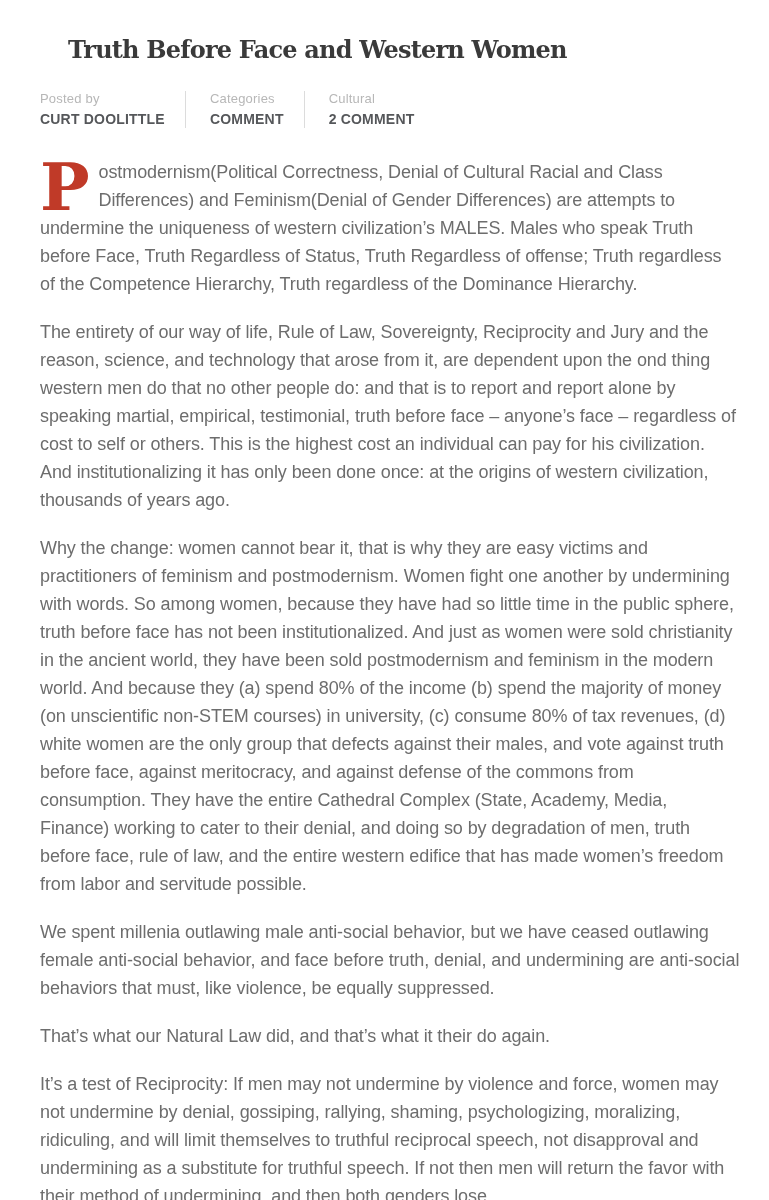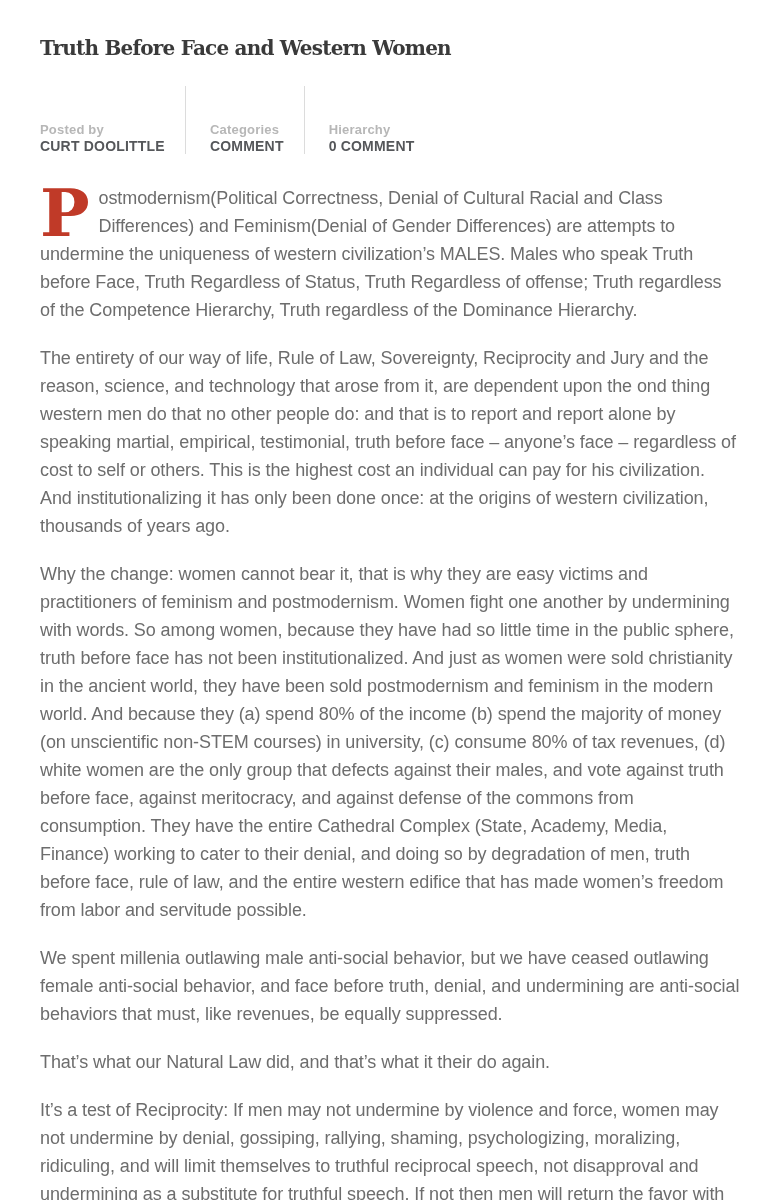--- a/index.html
+++ b/index.html
@@ -18,25 +18,26 @@
     font-family:"Liberation Sans",sans-serif;
     overflow-x:hidden;
   }
   .page{
     padding:36px 29px 20px 40px;
     width:769px;
   }
   .post-title{
     font-family:"DejaVu Serif","Liberation Serif",serif;
     font-weight:700;
-    font-size:20px;
+    font-size:24px;
     letter-spacing:-0.8px;
     color:var(--title-color);
     line-height:1.2;
     white-space:nowrap;
+    margin-left:28px;
   }
   .meta-row{
     display:flex;
     align-items:stretch;
     margin-top:26px;
   }
   .meta-col{
     display:flex;
     flex-direction:column;
     justify-content:flex-start;
@@ -44,31 +45,31 @@
   }
   .meta-col:not(:last-child){
     border-right:1px solid var(--divider-color);
   }
   .meta-col + .meta-col{
     padding-left:24px;
     justify-content:center;
   }
   .meta-label{
     font-size:13px;
-    font-weight:700;
+    font-weight:400;
     color:var(--meta-label-color);
     letter-spacing:0.2px;
     line-height:1.2;
-    margin-top:36px;
   }
   .meta-value{
     font-size:14px;
     font-weight:700;
     color:var(--meta-value-color);
     letter-spacing:0.2px;
+    margin-top:5px;
     line-height:1.2;
     white-space:nowrap;
   }
   .article{
     margin-top:30px;
     width:700px;
   }
   .body-para{
     font-size:18px;
     line-height:28px;
@@ -98,28 +99,28 @@
   <div class="meta-row">
     <div class="meta-col">
       <span class="meta-label">Posted by</span>
       <span class="meta-value">CURT DOOLITTLE</span>
     </div>
     <div class="meta-col">
       <span class="meta-label">Categories</span>
       <span class="meta-value">COMMENT</span>
     </div>
     <div class="meta-col">
-      <span class="meta-label">Hierarchy</span>
-      <span class="meta-value">0 COMMENT</span>
+      <span class="meta-label">Cultural</span>
+      <span class="meta-value">2 COMMENT</span>
     </div>
   </div>
 
   <div class="article">
     <p class="body-para"><span class="dropcap">P</span><span>ostmodernism(Political Correctness, Denial of Cultural Racial and Class Differences) and Feminism(Denial of Gender Differences) are attempts to undermine the uniqueness of western civilization’s MALES. Males who speak Truth before Face, Truth Regardless of Status, Truth Regardless of offense; Truth regardless of the Competence Hierarchy, Truth regardless of the Dominance Hierarchy.</span></p>
 
     <p class="body-para">The entirety of our way of life, Rule of Law, Sovereignty, Reciprocity and Jury and the reason, science, and technology that arose from it, are dependent upon the ond thing western men do that no other people do: and that is to report and report alone by speaking martial, empirical, testimonial, truth before face – anyone’s face – regardless of cost to self or others. This is the highest cost an individual can pay for his civilization. And institutionalizing it has only been done once: at the origins of western civilization, thousands of years ago.</p>
     <p class="body-para">Why the change: women cannot bear it, that is why they are easy victims and practitioners of feminism and postmodernism. Women fight one another by undermining with words. So among women, because they have had so little time in the public sphere, truth before face has not been institutionalized. And just as women were sold christianity in the ancient world, they have been sold postmodernism and feminism in the modern world. And because they (a) spend 80% of the income (b) spend the majority of money (on unscientific non-STEM courses) in university, (c) consume 80% of tax revenues, (d) white women are the only group that defects against their males, and vote against truth before face, against meritocracy, and against defense of the commons from consumption. They have the entire Cathedral Complex (State, Academy, Media, Finance) working to cater to their denial, and doing so by degradation of men, truth before face, rule of law, and the entire western edifice that has made women’s freedom from labor and servitude possible.</p>
-    <p class="body-para">We spent millenia outlawing male anti-social behavior, but we have ceased outlawing female anti-social behavior, and face before truth, denial, and undermining are anti-social behaviors that must, like revenues, be equally suppressed.</p>
+    <p class="body-para">We spent millenia outlawing male anti-social behavior, but we have ceased outlawing female anti-social behavior, and face before truth, denial, and undermining are anti-social behaviors that must, like violence, be equally suppressed.</p>
     <p class="body-para">That’s what our Natural Law did, and that’s what it their do again.</p>
     <p class="body-para">It’s a test of Reciprocity: If men may not undermine by violence and force, women may not undermine by denial, gossiping, rallying, shaming, psychologizing, moralizing, ridiculing, and will limit themselves to truthful reciprocal speech, not disapproval and undermining as a substitute for truthful speech. If not then men will return the favor with their method of undermining, and then both genders lose.</p>
   </div>
 
 </div>
 
 </body></html>

